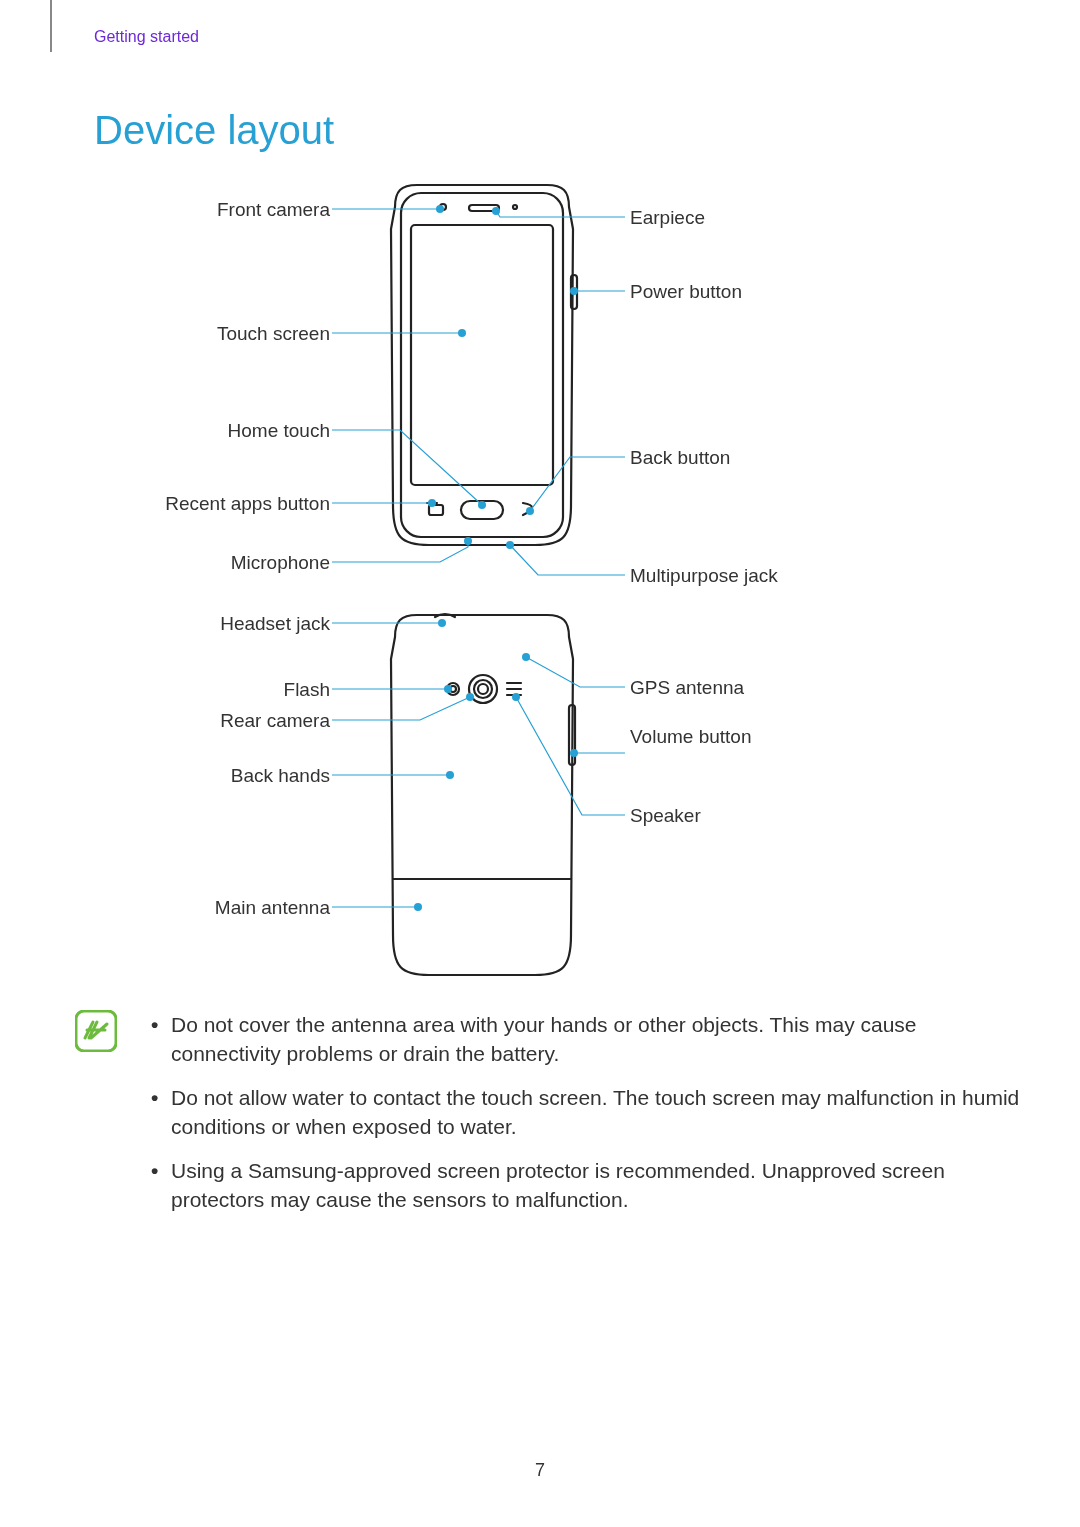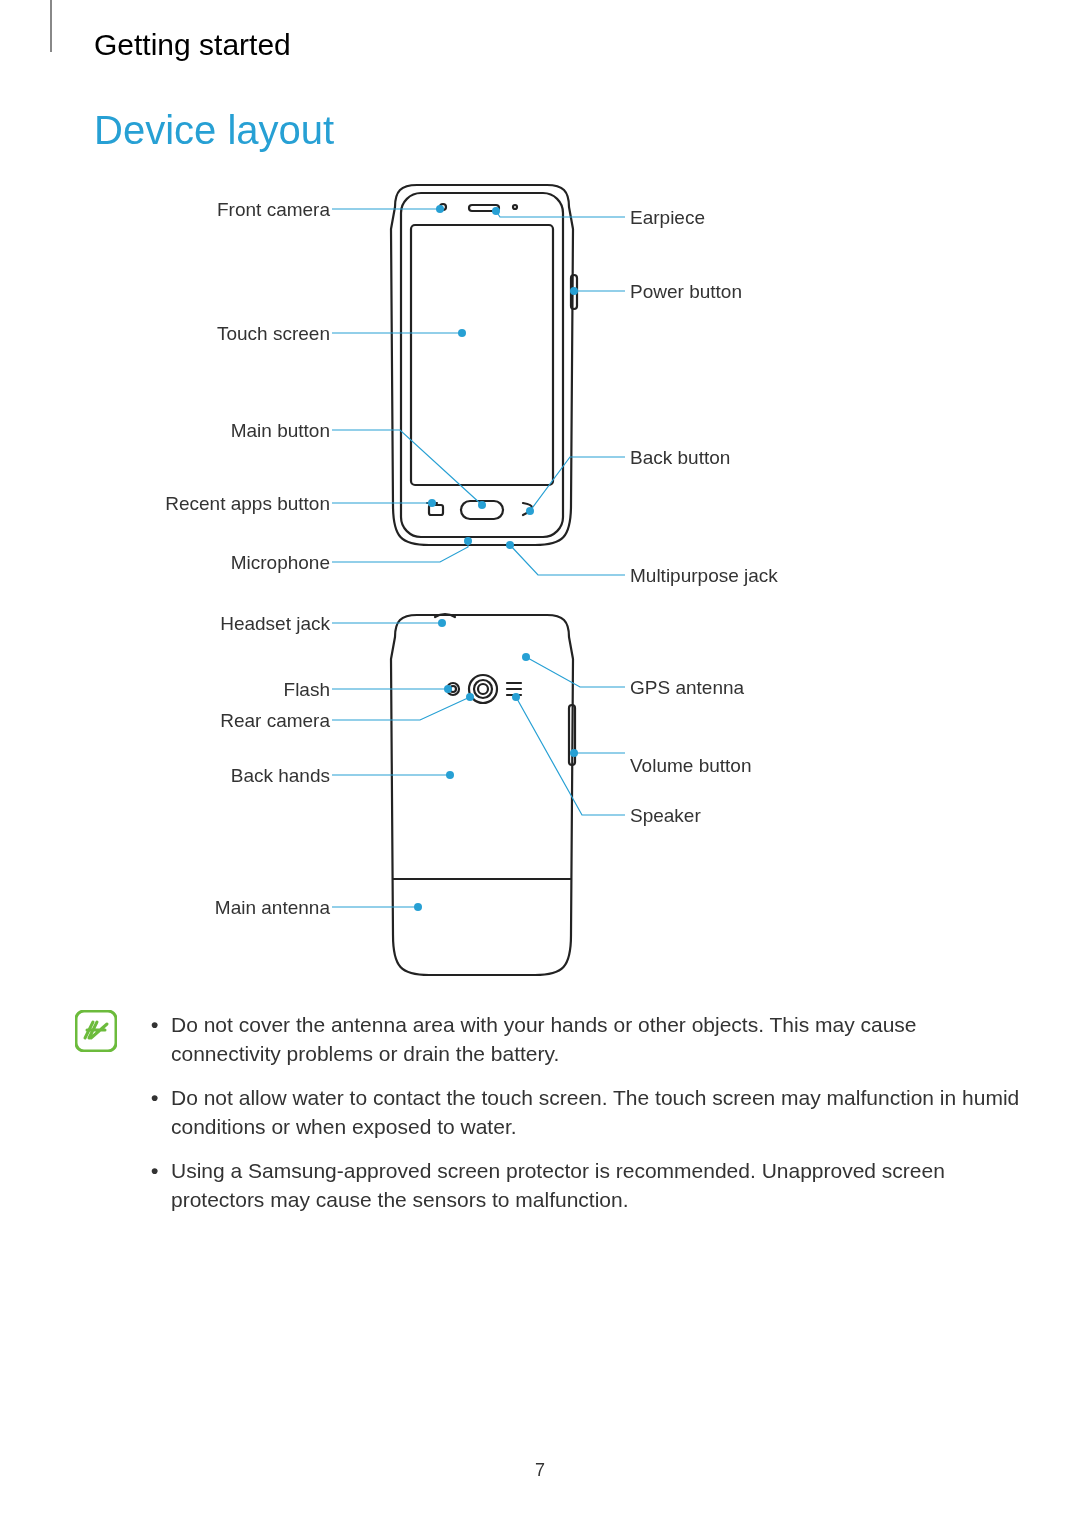--- a/index.html
+++ b/index.html
@@ -1,18 +1,18 @@
 <!DOCTYPE html>
 <html><head>
 <meta charset="utf-8">
 <style>
 html,body{margin:0;padding:0;background:#fff;color:#333;font-family:"Segoe UI",Arial,sans-serif}
 .page{position:relative;width:1080px;height:1527px;margin:0 auto}
 .sidebar-rule{position:absolute;left:50px;top:0;width:2px;height:52px;background:#888}
-.section-header{position:absolute;left:94px;top:28px;font-size:30px;color:#000000}
+.section-header{position:absolute;left:94px;top:28px;font-size:16px;color:#6d28d9}
 .title{position:absolute;left:94px;top:108px;font-size:40px;font-weight:400;color:#27a0d4}
 .diagram{position:absolute;left:170px;top:185px;width:730px;height:800px}
 .label{position:absolute;font-size:19px;color:#333;white-space:nowrap}
 .label.left{text-align:left;transform:translateX(-100%)}
 .dot{fill:#27a0d4}
 .lead{stroke:#27a0d4;stroke-width:1.2;fill:none}
 .phone-line{stroke:#222;stroke-width:2.2;fill:none;stroke-linecap:round;stroke-linejoin:round}
 .phone-fill{fill:#fff}
 .note-box{position:absolute;left:75px;top:1010px;right:60px;display:flex;align-items:flex-start;gap:30px}
 .note-icon{flex:0 0 auto}
@@ -77,21 +77,21 @@
           <circle class="dot" cx="404" cy="106" r="4"></circle>
         <polyline class="lead" points="455,272 400,272 360,326"></polyline>
           <circle class="dot" cx="360" cy="326" r="4"></circle>
         <polyline class="lead" points="455,390 368,390 340,360"></polyline>
           <circle class="dot" cx="340" cy="360" r="4"></circle>
       </g>
     </svg>
 
     <span class="label left" style="left:160px;top:14px">Front camera</span>
     <span class="label left" style="left:160px;top:138px">Touch screen</span>
-    <span class="label left" style="left:160px;top:235px">Main button</span>
+    <span class="label left" style="left:160px;top:235px">Home touch</span>
     <span class="label left" style="left:160px;top:308px">Recent apps button</span>
     <span class="label left" style="left:160px;top:367px">Microphone</span>
 
     <span class="label" style="left:460px;top:22px">Earpiece</span>
     <span class="label" style="left:460px;top:96px">Power button</span>
     <span class="label" style="left:460px;top:262px">Back button</span>
     <span class="label" style="left:460px;top:380px">Multipurpose jack</span>
 
     <svg class="svglayer" style="top:430px" width="730" height="370" viewBox="0 0 730 370">
       <g transform="translate(225,0)">
@@ -136,21 +136,21 @@
       </g>
     </svg>
 
     <span class="label left" style="left:160px;top:428px">Headset jack</span>
     <span class="label left" style="left:160px;top:494px">Flash</span>
     <span class="label left" style="left:160px;top:525px">Rear camera</span>
     <span class="label left" style="left:160px;top:580px">Back hands</span>
     <span class="label left" style="left:160px;top:712px">Main antenna</span>
 
     <span class="label" style="left:460px;top:492px">GPS antenna</span>
-    <span class="label" style="left:460px;top:570px">Volume button</span>
+    <span class="label" style="left:460px;top:541px">Volume button</span>
     <span class="label" style="left:460px;top:620px">Speaker</span>
 
   </div>
 
   <div class="note-box">
     <svg class="note-icon" width="42" height="42" viewBox="0 0 42 42">
       <rect x="1" y="1" width="40" height="40" rx="8" fill="none" stroke="#6cbb3c" stroke-width="3"></rect>
       <path d="M10 28 L18 12 M14 28 L22 12 M12 20 L30 20 M16 28 L32 14" stroke="#6cbb3c" stroke-width="3" stroke-linecap="round" fill="none"></path>
     </svg>
     <ul class="note-list">

